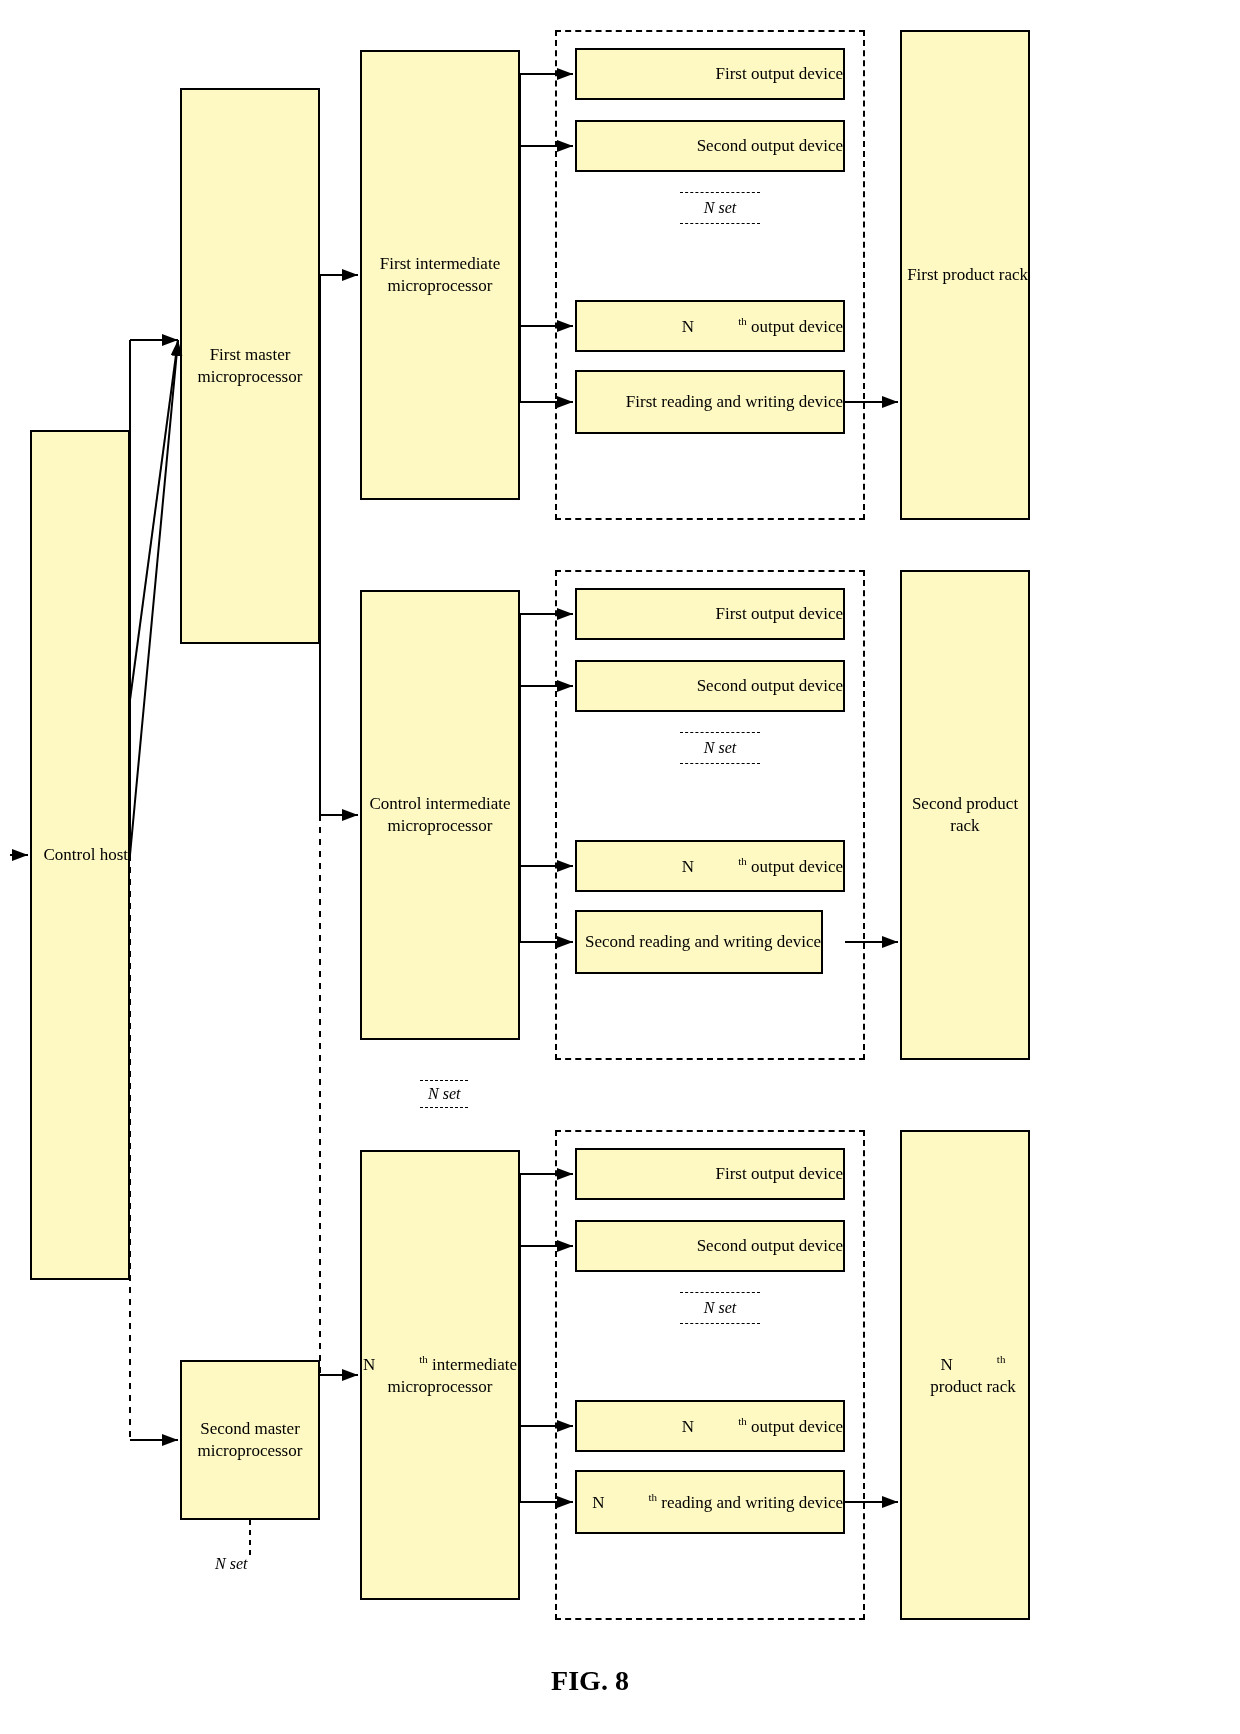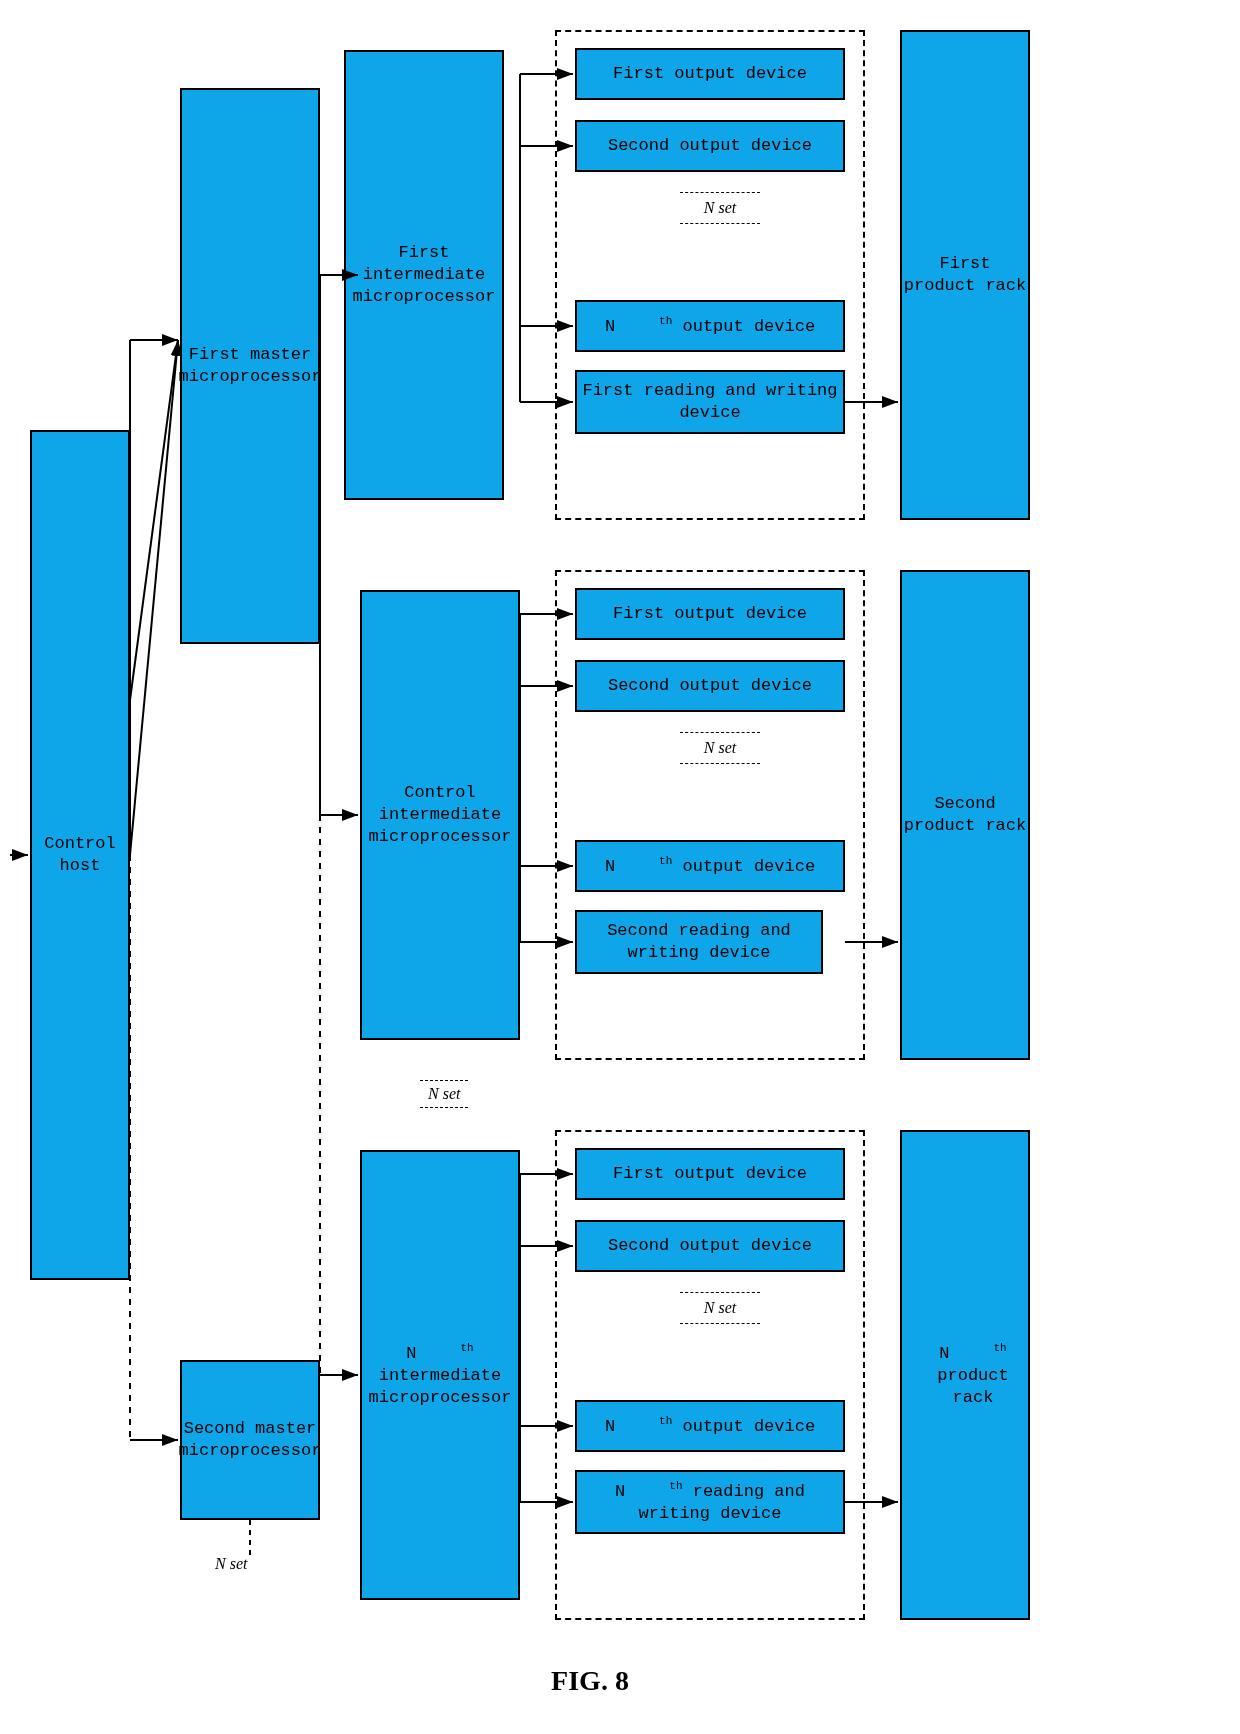--- a/index.html
+++ b/index.html
@@ -18,26 +18,25 @@
       width: 1240px;
       height: 1734px;
     }
 
     
     .box {
       position: absolute;
       border: 2px solid #000;
       display: flex;
       align-items: center;
-      justify-content: center;
+      justify-content: flex-end;
       text-align: center;
       font-size: 17px;
       line-height: 1.3;
-      background: #0ea5e9;
-      font-family: Liberation Mono, monospace;
+      background: #fef9c3;
     }
 
     .box-dashed {
       position: absolute;
       border: 2px dashed #000;
       display: flex;
       align-items: center;
       justify-content: center;
       text-align: center;
       font-size: 17px;
@@ -81,21 +80,21 @@
   </div>
 
   <div class="box" style="left:180px; top:1360px; width:140px; height:160px;">
     <span>Second master microprocessor</span>
   </div>
 
   <div style="position:absolute; left:215px; top:1555px; font-size:16px; font-style:italic;">
     <span>N set</span>
   </div>
 
-  <div class="box" style="left:344px; top:50px; width:160px; height:450px;">
+  <div class="box" style="left:360px; top:50px; width:160px; height:450px;">
     <span>First intermediate microprocessor</span>
   </div>
 
   <div class="box-dashed" style="left:555px; top:30px; width:310px; height:490px;">
   </div>
 
   <div class="box" style="left:575px; top:48px; width:270px; height:52px;">
     <span>First output device</span>
   </div>
   <div class="box" style="left:575px; top:120px; width:270px; height:52px;">

